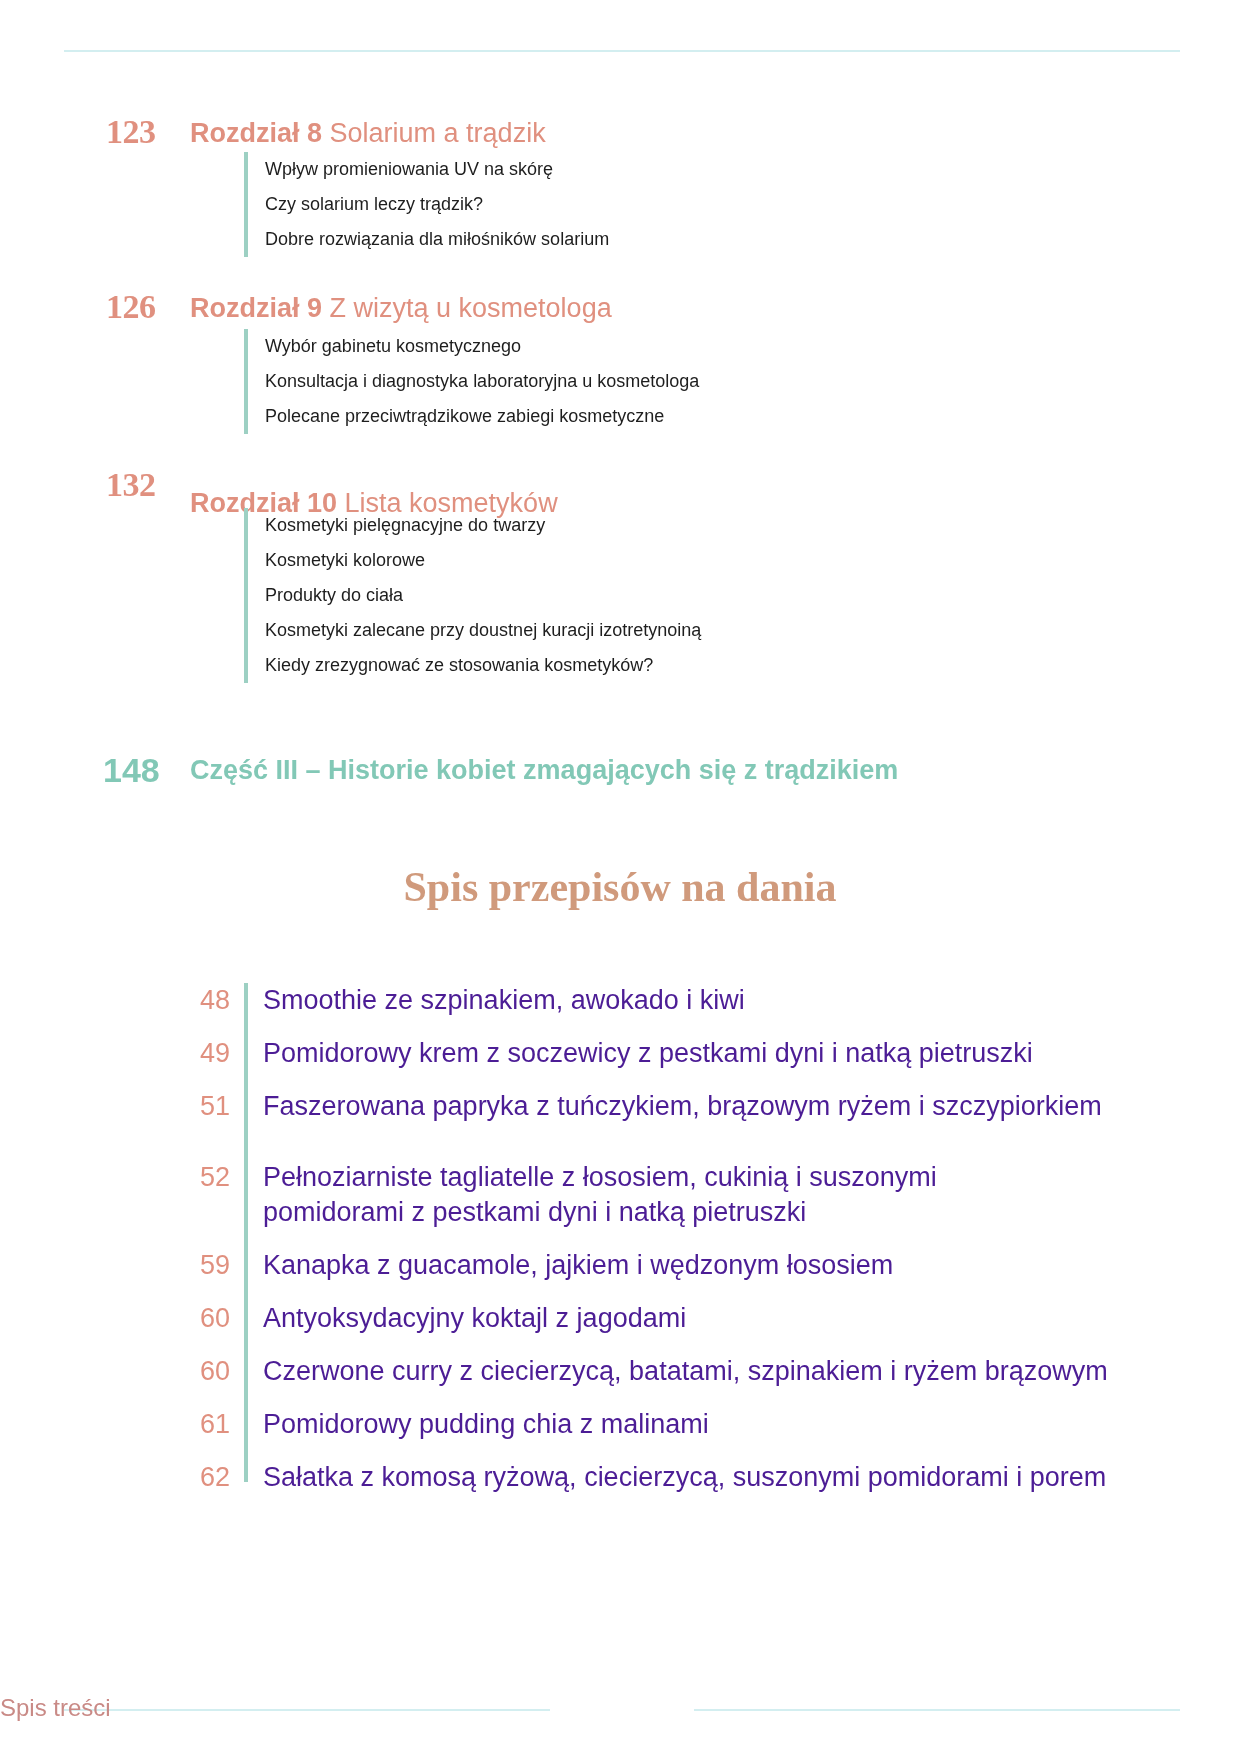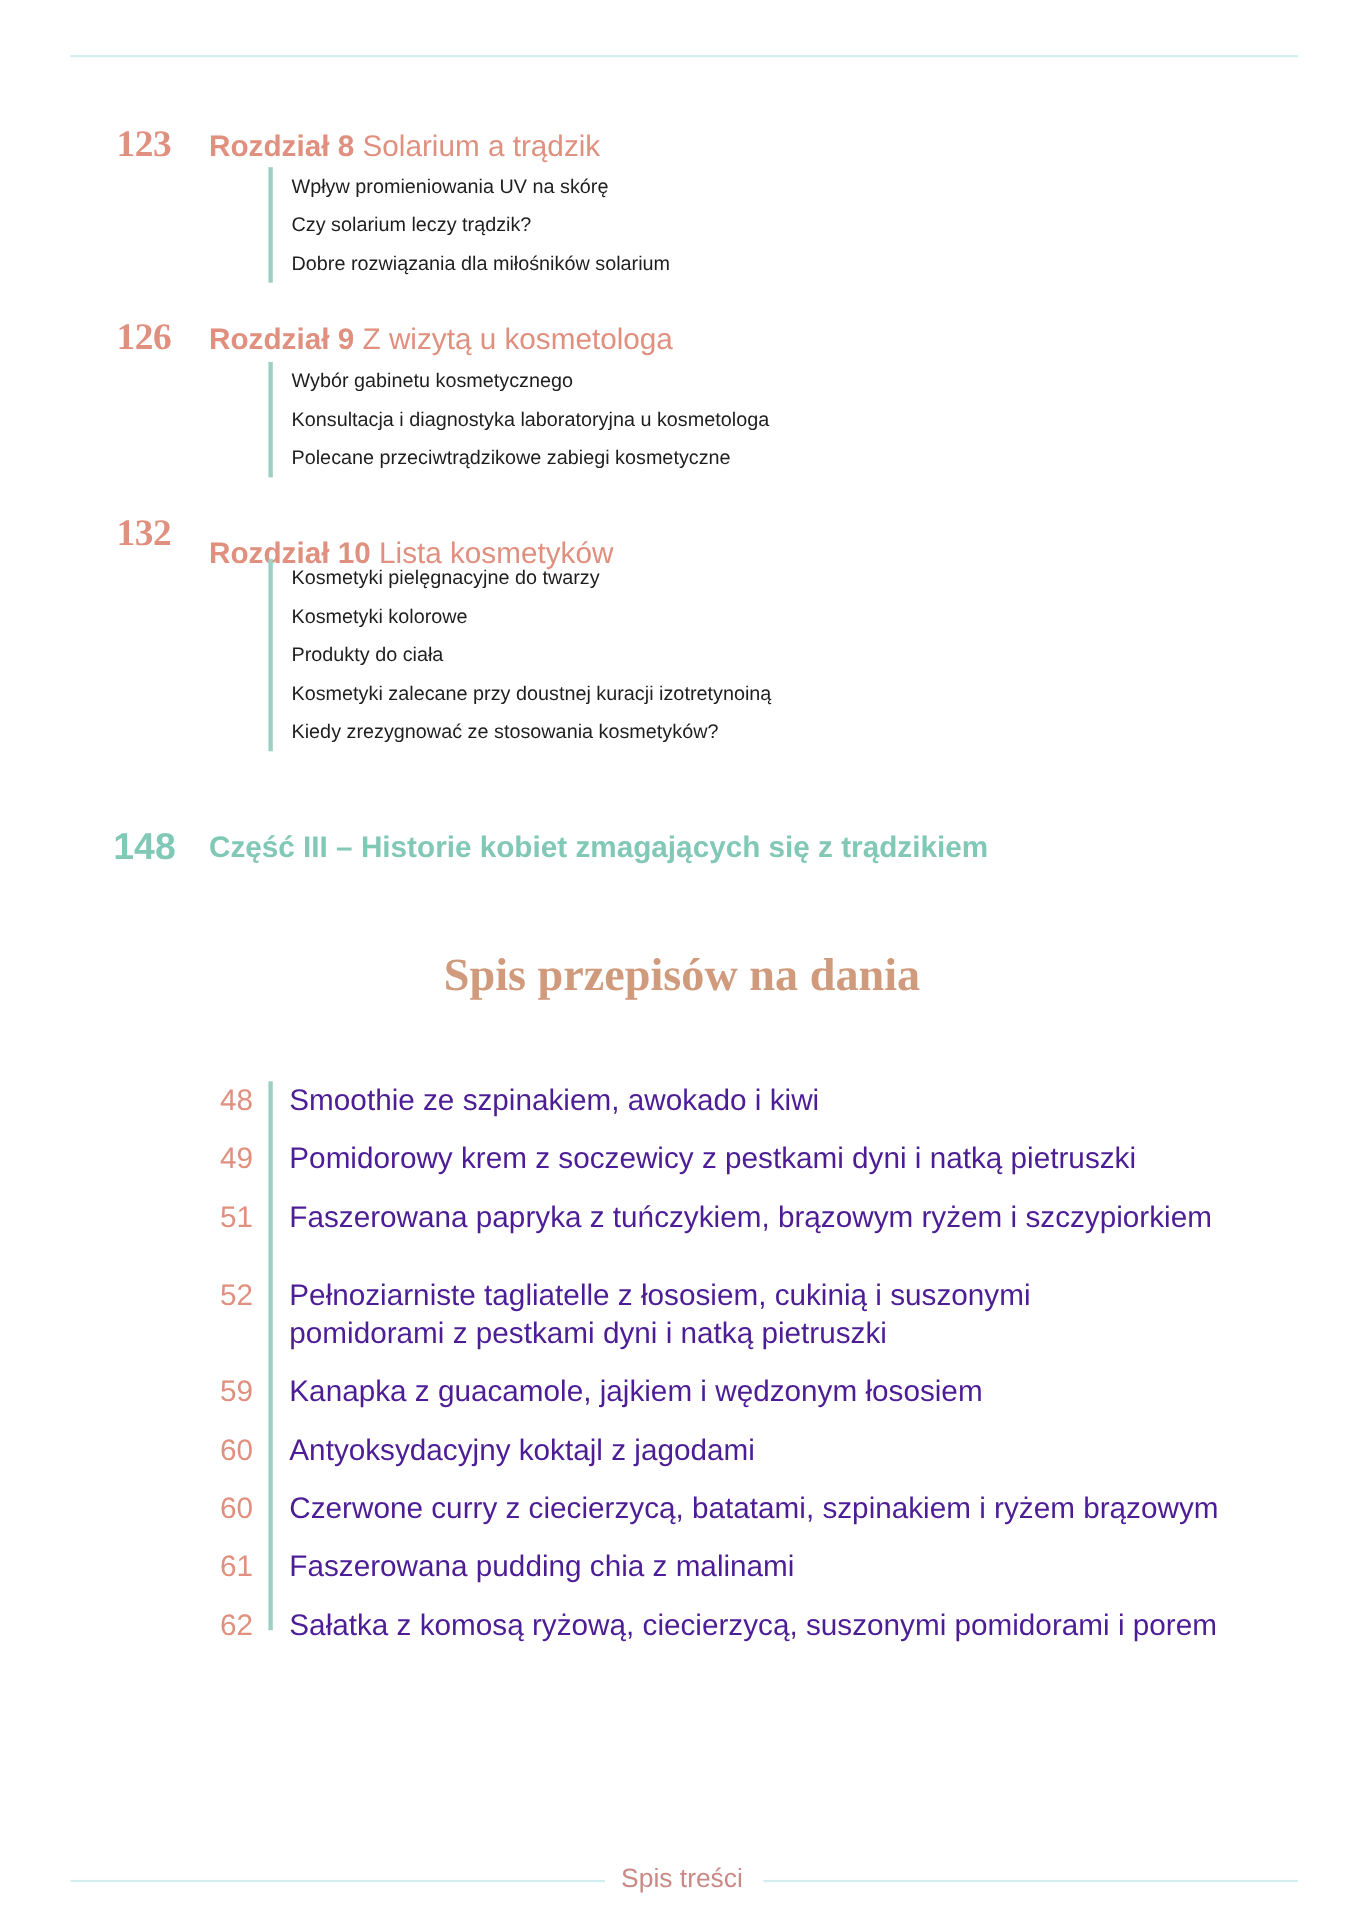--- a/index.html
+++ b/index.html
@@ -23,21 +23,21 @@
                    font-family: "Liberation Serif", serif; font-weight: bold; font-size: 42px;
                    color: #d09a7c; line-height: 1; }
   .recipes { position: absolute; left: 180px; top: 983px; width: 1000px; }
   .recipes .bar { position: absolute; left: 64px; top: 0; width: 4px; height: 499px; background: #9dd0c3; }
   .recipe { position: relative; height: 53px; }
   .recipe.two { height: 88px; margin-top: 18px; }
   .r-num { position: absolute; left: 0; width: 50px; text-align: right; top: 0;
            font-family: "Liberation Sans", sans-serif; font-size: 27px; color: #e0907f; line-height: 35px; }
   .r-text { position: absolute; left: 83px; top: 0; width: 900px; font-family: "Liberation Sans", sans-serif;
             font-size: 27px; color: #4c1d95; line-height: 35px; }
-  .footer-label { position: absolute; left: 0; width: 1240px; top: 1696px; text-align: center;
+  .footer-label { position: absolute; left: 0; width: 1240px; top: 1696px; 
                   font-family: "Liberation Sans", sans-serif; font-size: 24px; color: #c98a86; line-height: 1; }
 </style>
 </head>
 <body>
 
 <div class="rule-h" style="left:64px; top:50px; width:1116px;"></div>
 
 <div class="chapter" style="top:0;">
   <div class="ch-num" style="top:115px;">123</div>
   <div class="ch-title" style="top:120px;">
@@ -111,21 +111,21 @@
   <div class="recipe">
     <span class="r-num">60</span>
     <span class="r-text">Antyoksydacyjny koktajl z jagodami</span>
   </div>
   <div class="recipe">
     <span class="r-num">60</span>
     <span class="r-text">Czerwone curry z ciecierzycą, batatami, szpinakiem i ryżem brązowym</span>
   </div>
   <div class="recipe">
     <span class="r-num">61</span>
-    <span class="r-text">Faszerowana pudding chia z malinami</span>
+    <span class="r-text">Pomidorowy pudding chia z malinami</span>
   </div>
   <div class="recipe">
     <span class="r-num">62</span>
     <span class="r-text">Sałatka z komosą ryżową, ciecierzycą, suszonymi pomidorami i porem</span>
   </div>
 </div>
 
 <div class="rule-h" style="left:64px; top:1709px; width:486px;"></div>
 <div class="footer-label">Spis treści</div>
 <div class="rule-h" style="left:694px; top:1709px; width:486px;"></div>

